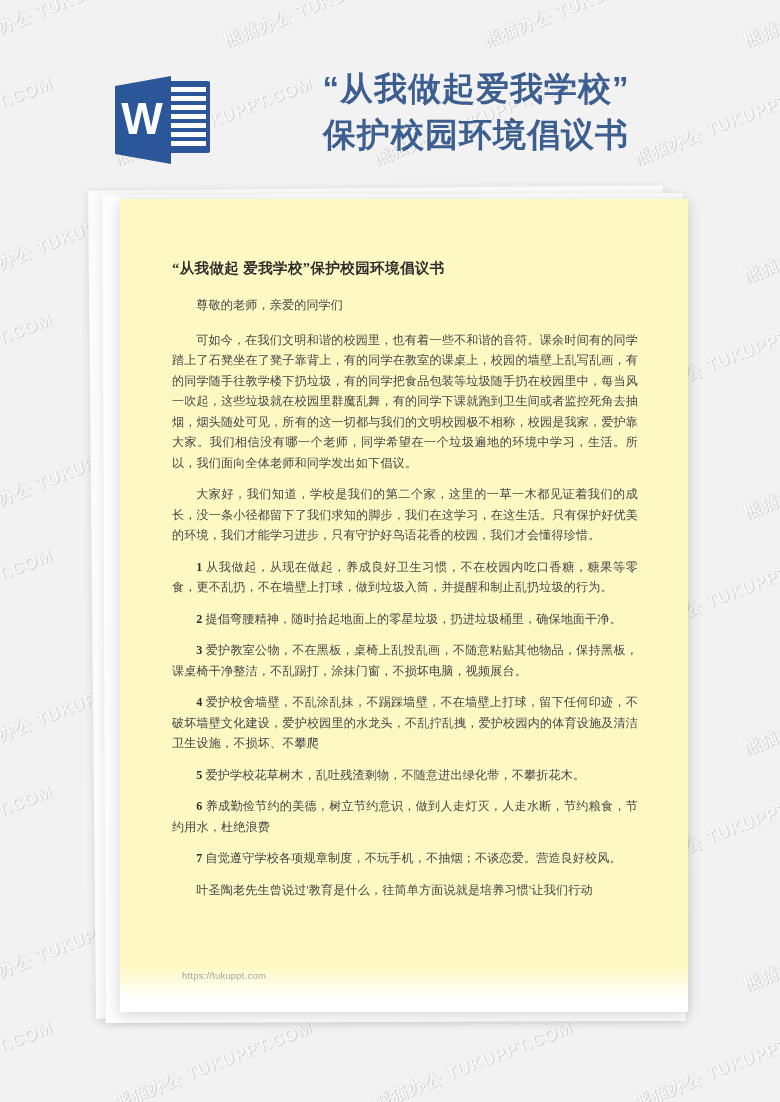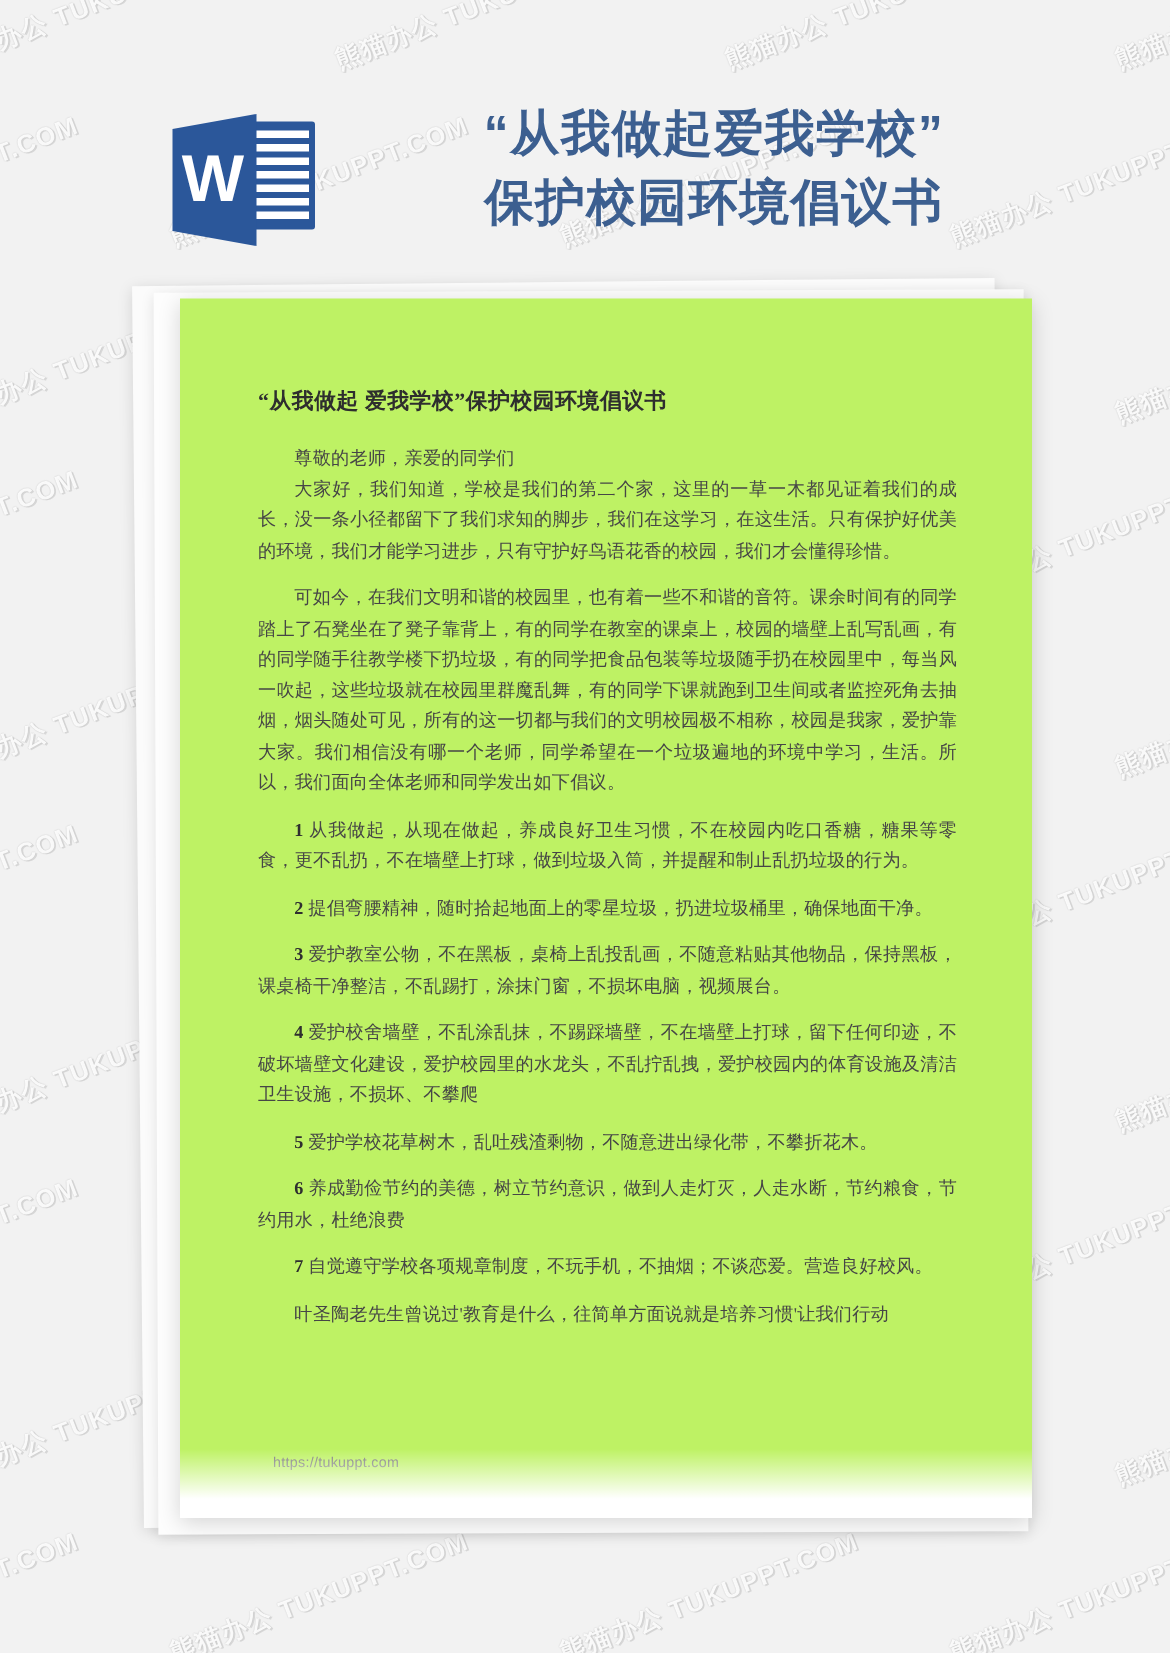--- a/index.html
+++ b/index.html
@@ -85,21 +85,21 @@
     left: 104px; top: 194px;
     width: 580px; height: 828px;
     background: #fdfdfd;
     box-shadow: 0 2px 9px rgba(0,0,0,0.11);
     transform: rotate(-0.22deg);
   }
   #page {
     position: absolute;
     left: 120px; top: 199px;
     width: 568px; height: 813px;
-    background: #bef264;
+    background: #fef9c3;
     box-shadow: 0 3px 14px rgba(0,0,0,0.16);
     z-index: 4;
     overflow: hidden;
   }
 
   
   #doc-body {
     position: absolute;
     left: 52px;
     top: 58px;
@@ -120,21 +120,21 @@
     line-height: 20.5px;
     margin: 0 0 11px 0;
     text-align: justify;
     text-justify: inter-ideograph;
     letter-spacing: 0.15px;
     color: #464646;
   }
   .para.indent { text-indent: 2em; }
   .para.salutation {
     text-indent: 2em;
-    margin-bottom: 0;
+    margin-bottom: 14px;
   }
   .para .num {
     font-weight: 700;
     color: #2f2f2f;
   }
   #doc-url {
     position: absolute;
     left: 62px;
     top: 748px;
     font-family: "Liberation Sans", "DejaVu Sans", sans-serif;
@@ -231,22 +231,22 @@
 </div>
 
 <div id="page">
 
   <div id="doc-body">
 
     <h1 id="doc-title">“从我做起 爱我学校”保护校园环境倡议书</h1>
 
     <p class="para salutation">尊敬的老师，亲爱的同学们</p>
 
+    <p class="para indent">可如今，在我们文明和谐的校园里，也有着一些不和谐的音符。课余时间有的同学踏上了石凳坐在了凳子靠背上，有的同学在教室的课桌上，校园的墙壁上乱写乱画，有的同学随手往教学楼下扔垃圾，有的同学把食品包装等垃圾随手扔在校园里中，每当风一吹起，这些垃圾就在校园里群魔乱舞，有的同学下课就跑到卫生间或者监控死角去抽烟，烟头随处可见，所有的这一切都与我们的文明校园极不相称，校园是我家，爱护靠大家。我们相信没有哪一个老师，同学希望在一个垃圾遍地的环境中学习，生活。所以，我们面向全体老师和同学发出如下倡议。</p>
     <p class="para indent">大家好，我们知道，学校是我们的第二个家，这里的一草一木都见证着我们的成长，没一条小径都留下了我们求知的脚步，我们在这学习，在这生活。只有保护好优美的环境，我们才能学习进步，只有守护好鸟语花香的校园，我们才会懂得珍惜。</p>
-    <p class="para indent">可如今，在我们文明和谐的校园里，也有着一些不和谐的音符。课余时间有的同学踏上了石凳坐在了凳子靠背上，有的同学在教室的课桌上，校园的墙壁上乱写乱画，有的同学随手往教学楼下扔垃圾，有的同学把食品包装等垃圾随手扔在校园里中，每当风一吹起，这些垃圾就在校园里群魔乱舞，有的同学下课就跑到卫生间或者监控死角去抽烟，烟头随处可见，所有的这一切都与我们的文明校园极不相称，校园是我家，爱护靠大家。我们相信没有哪一个老师，同学希望在一个垃圾遍地的环境中学习，生活。所以，我们面向全体老师和同学发出如下倡议。</p>
 
     <p class="para indent"><span class="num">1 </span><span>从我做起，从现在做起，养成良好卫生习惯，不在校园内吃口香糖，糖果等零食，更不乱扔，不在墙壁上打球，做到垃圾入筒，并提醒和制止乱扔垃圾的行为。</span></p>
     <p class="para indent"><span class="num">2 </span><span>提倡弯腰精神，随时拾起地面上的零星垃圾，扔进垃圾桶里，确保地面干净。</span></p>
     <p class="para indent"><span class="num">3 </span><span>爱护教室公物，不在黑板，桌椅上乱投乱画，不随意粘贴其他物品，保持黑板，课桌椅干净整洁，不乱踢打，涂抹门窗，不损坏电脑，视频展台。</span></p>
     <p class="para indent"><span class="num">4 </span><span>爱护校舍墙壁，不乱涂乱抹，不踢踩墙壁，不在墙壁上打球，留下任何印迹，不破坏墙壁文化建设，爱护校园里的水龙头，不乱拧乱拽，爱护校园内的体育设施及清洁卫生设施，不损坏、不攀爬</span></p>
     <p class="para indent"><span class="num">5 </span><span>爱护学校花草树木，乱吐残渣剩物，不随意进出绿化带，不攀折花木。</span></p>
     <p class="para indent"><span class="num">6 </span><span>养成勤俭节约的美德，树立节约意识，做到人走灯灭，人走水断，节约粮食，节约用水，杜绝浪费</span></p>
     <p class="para indent"><span class="num">7 </span><span>自觉遵守学校各项规章制度，不玩手机，不抽烟；不谈恋爱。营造良好校风。</span></p>
 
     <p class="para indent">叶圣陶老先生曾说过'教育是什么，往简单方面说就是培养习惯'让我们行动</p>

